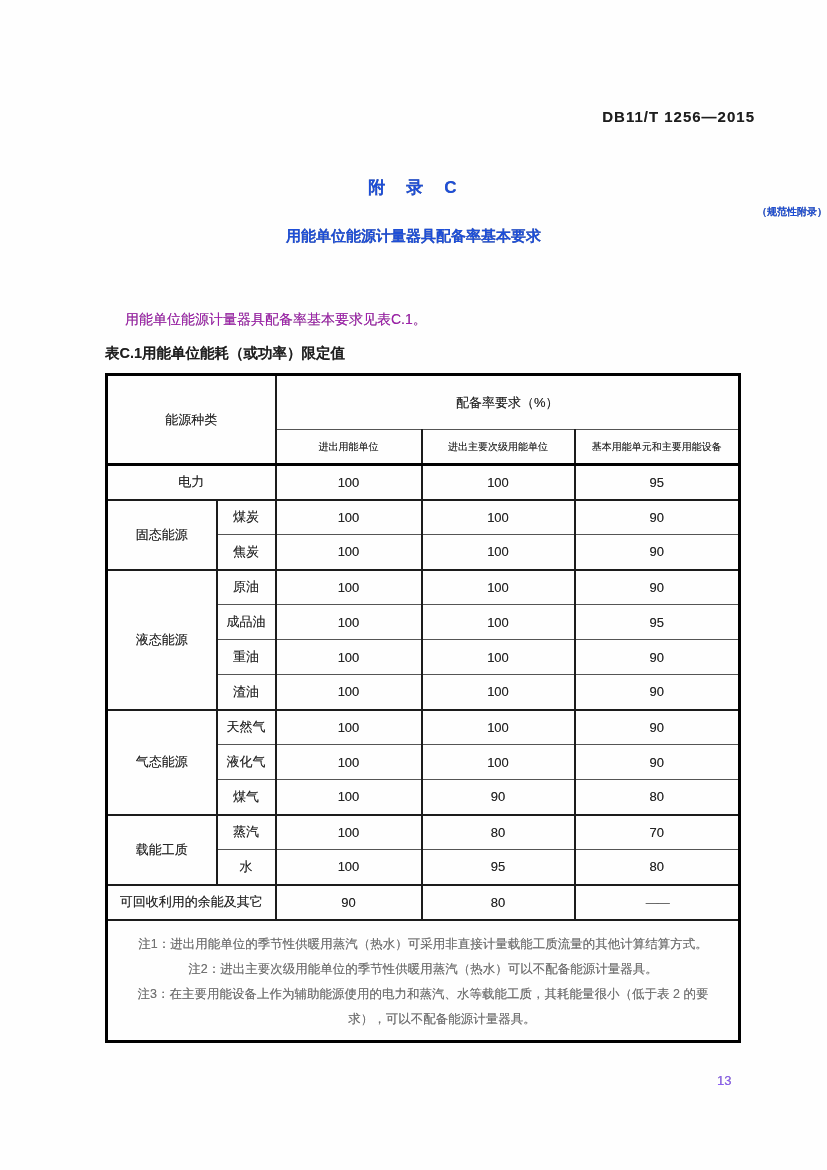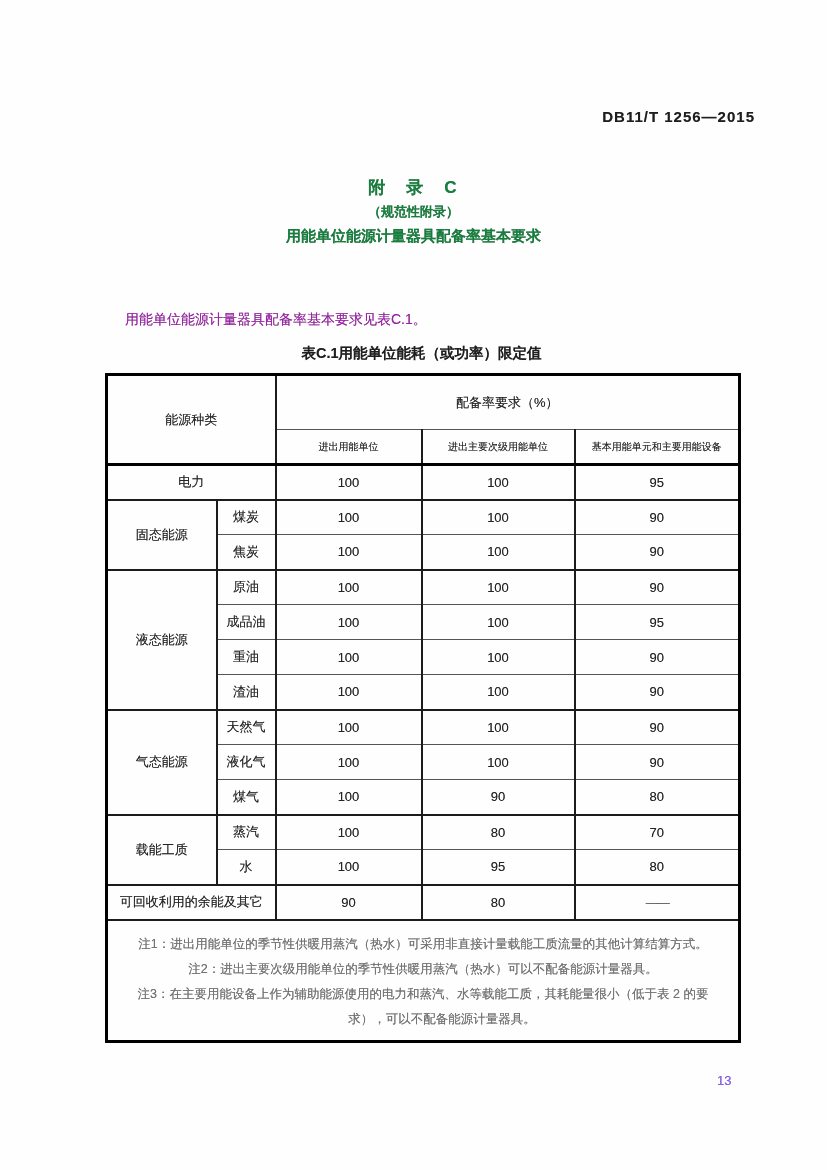--- a/index.html
+++ b/index.html
@@ -24,24 +24,24 @@
     letter-spacing: 1px;
     color: #1e1e1e;
   }
 
   .title-block {
     position: absolute;
     top: 176px;
     left: 0;
     width: 827px;
     text-align: center;
-    color: #15803d;
+    color: #1d4ed8;
   }
   .title-line1 { font-size: 17px; font-weight: bold; letter-spacing: 2px; line-height: 24px; }
-  .title-line2 { font-size: 13px; font-weight: bold; line-height: 24px; }
+  .title-line2 { font-size: 10px; font-weight: bold; line-height: 24px; text-align: right; }
   .title-line3 { font-size: 15px; font-weight: bold; line-height: 24px; }
 
   .section-heading {
     position: absolute;
     top: 269px;
     left: 97px;
     font-size: 15px;
     font-weight: bold;
     color: #1e1e1e;
   }
@@ -55,21 +55,21 @@
     font-size: 14px;
     color: #a21caf;
     text-indent: 2em;
   }
 
   .table-caption {
     position: absolute;
     top: 344px;
     left: 105px;
     width: 633px;
-    text-align: center;
+    text-align: left;
     font-size: 14.5px;
     font-weight: bold;
     color: #1e1e1e;
   }
 
   table.req {
     position: absolute;
     top: 373px;
     left: 105px;
     width: 633px;

